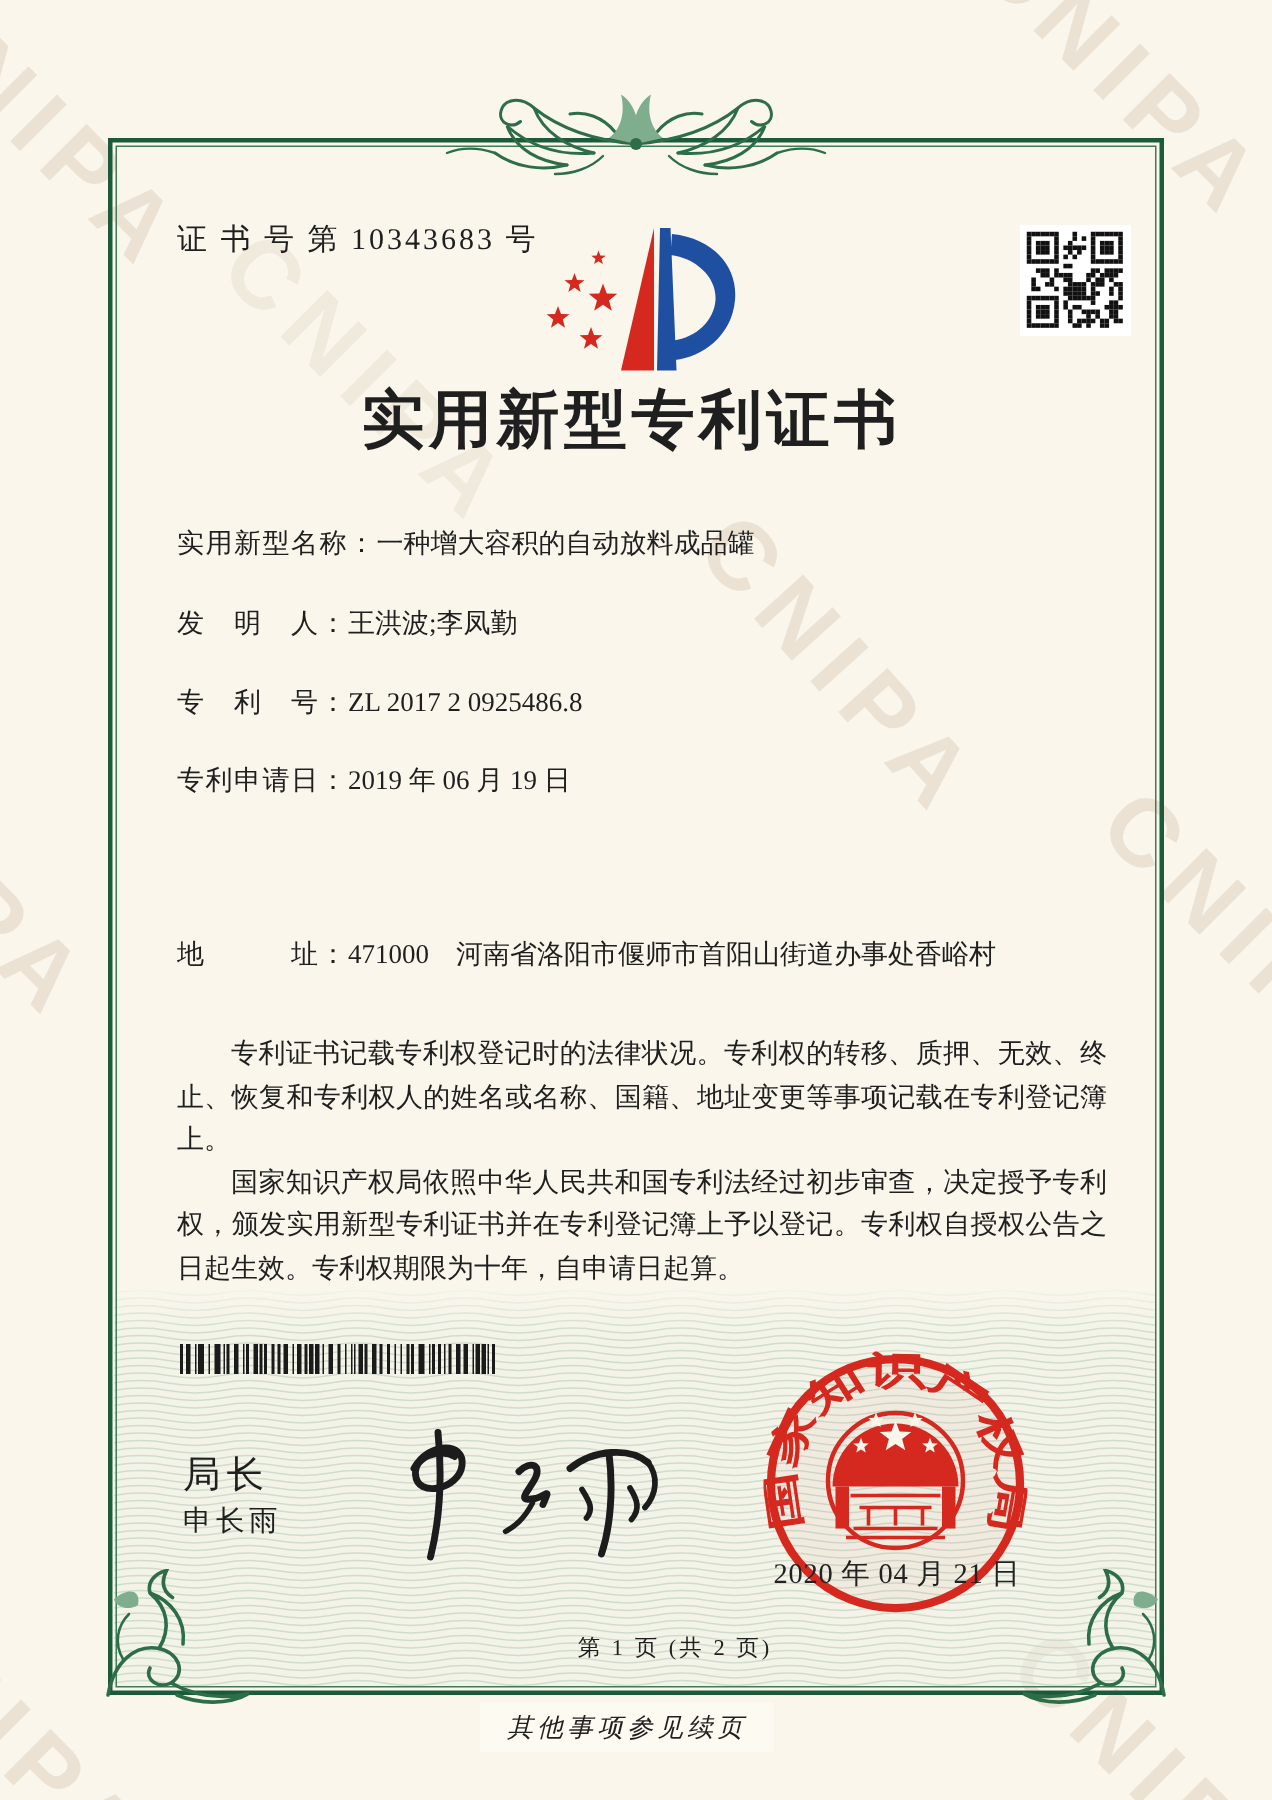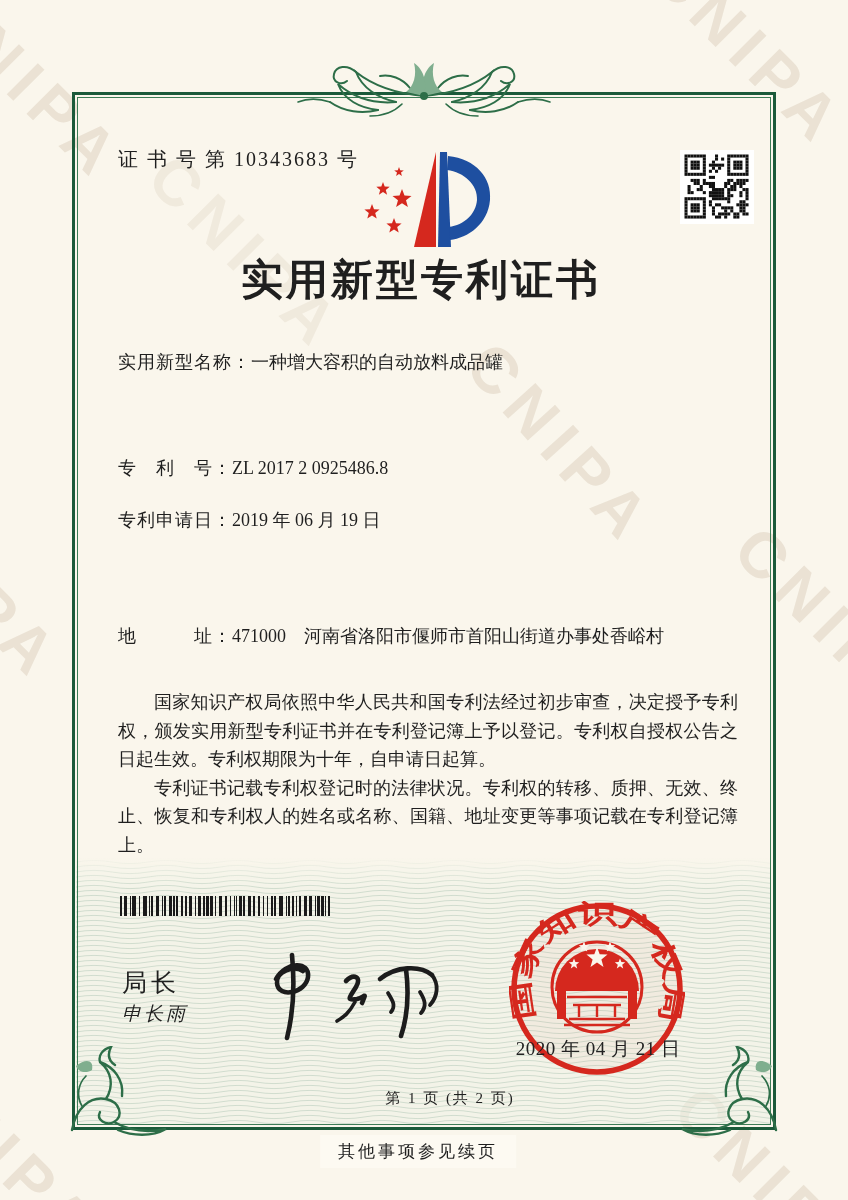--- a/index.html
+++ b/index.html
@@ -24,27 +24,27 @@
   #title{left:72px;top:252px;width:698px;text-align:center;font-size:42px;font-weight:bold;letter-spacing:3px;}
   .frow{left:118px;width:620px;font-size:18px;white-space:nowrap;}
   .frow .lab{letter-spacing:1px;}
   #grant-no-group{position:absolute;left:334px;top:0;}
   #paras{left:118px;top:688px;width:620px;font-size:18px;line-height:28.5px;text-align:justify;}
   #paras p{margin:0;text-indent:2em;}
   
   #waves{left:76px;top:856px;width:694px;height:268px;}
   #barcode{left:120px;top:896px;}
   #signer-title{left:122px;top:966px;font-size:25px;letter-spacing:4px;font-family:"Liberation Sans","DejaVu Sans",sans-serif;}
-  #signer-name{left:122px;top:1001px;font-size:19px;letter-spacing:3px;font-family:"Liberation Sans","DejaVu Sans",sans-serif;font-style:italic;}
+  #signer-name{left:122px;top:1001px;font-size:19px;letter-spacing:3px;font-family:"Liberation Sans","DejaVu Sans",sans-serif;}
   #signature{left:246px;top:948px;}
   #seal{left:509px;top:901px;}
   #seal-date{left:506px;top:1036px;width:184px;text-align:center;font-size:19px;color:#222;letter-spacing:0.5px;white-space:nowrap;}
   #page-number{left:72px;top:1089px;width:756px;text-align:center;font-size:15px;letter-spacing:2px;}
   #continuation{left:50%;top:1135px;transform:translateX(-53%);background:#fdfaf2;
-    padding:5px 18px;font-size:17px;letter-spacing:3px;white-space:nowrap;}
+    padding:5px 18px;font-size:17px;letter-spacing:3px;white-space:nowrap;font-style:italic;}
   svg{display:block;}
 </style>
 </head>
 <body>
 
 <div id="page">
 
   <span class="wm" style="left:-34px;top:-30px;">CNIPA</span>
   <span class="wm" style="left:688px;top:-64px;">CNIPA</span>
   <span class="wm" style="left:186px;top:140px;color:rgba(176,152,120,0.13);">CNIPA</span>
@@ -349,33 +349,36 @@
         <rect x="22.80" y="62.45" width="3.05" height="3.05"></rect>
         <rect x="22.80" y="65.50" width="3.05" height="3.05"></rect>
       </g>
   </svg>
 
   <div class="abs frow" style="top:350px;">
     <span class="lab">实用新型名称：</span><span>一种增大容积的自动放料成品罐</span>
   </div>
 
   <div id="title" class="abs">实用新型专利证书</div>
+  <div class="abs frow" style="top:403px;">
+    <span class="lab">发　明　人：</span><span>王洪波;李凤勤</span>
+  </div>
   <div class="abs frow" style="top:456px;">
     <span class="lab">专　利　号：</span><span>ZL 2017 2 0925486.8</span>
   </div>
   <div class="abs frow" style="top:508px;">
     <span class="lab">专利申请日：</span><span>2019 年 06 月 19 日</span>
   </div>
   <div class="abs frow" style="top:612px;margin-top:12px;">
     <span class="lab">地　　　址：</span><span>471000　河南省洛阳市偃师市首阳山街道办事处香峪村</span>
   </div>
 
   <div id="paras" class="abs">
+    <p>专利证书记载专利权登记时的法律状况。专利权的转移、质押、无效、终止、恢复和专利权人的姓名或名称、国籍、地址变更等事项记载在专利登记簿上。</p>
     <p>国家知识产权局依照中华人民共和国专利法经过初步审查，决定授予专利权，颁发实用新型专利证书并在专利登记簿上予以登记。专利权自授权公告之日起生效。专利权期限为十年，自申请日起算。</p>
-    <p>专利证书记载专利权登记时的法律状况。专利权的转移、质押、无效、终止、恢复和专利权人的姓名或名称、国籍、地址变更等事项记载在专利登记簿上。</p>
   </div>
 
   <svg id="barcode" class="abs" width="216" height="20">
     <g id="bc-bars" fill="#1a1a1a">
         <rect x="0" y="0" width="2" height="20"></rect>
         <rect x="4" y="0" width="3" height="20"></rect>
         <rect x="10" y="0" width="1" height="20"></rect>
         <rect x="12" y="0" width="4" height="20"></rect>
         <rect x="19" y="0" width="1" height="20"></rect>
         <rect x="23" y="0" width="4" height="20"></rect>

